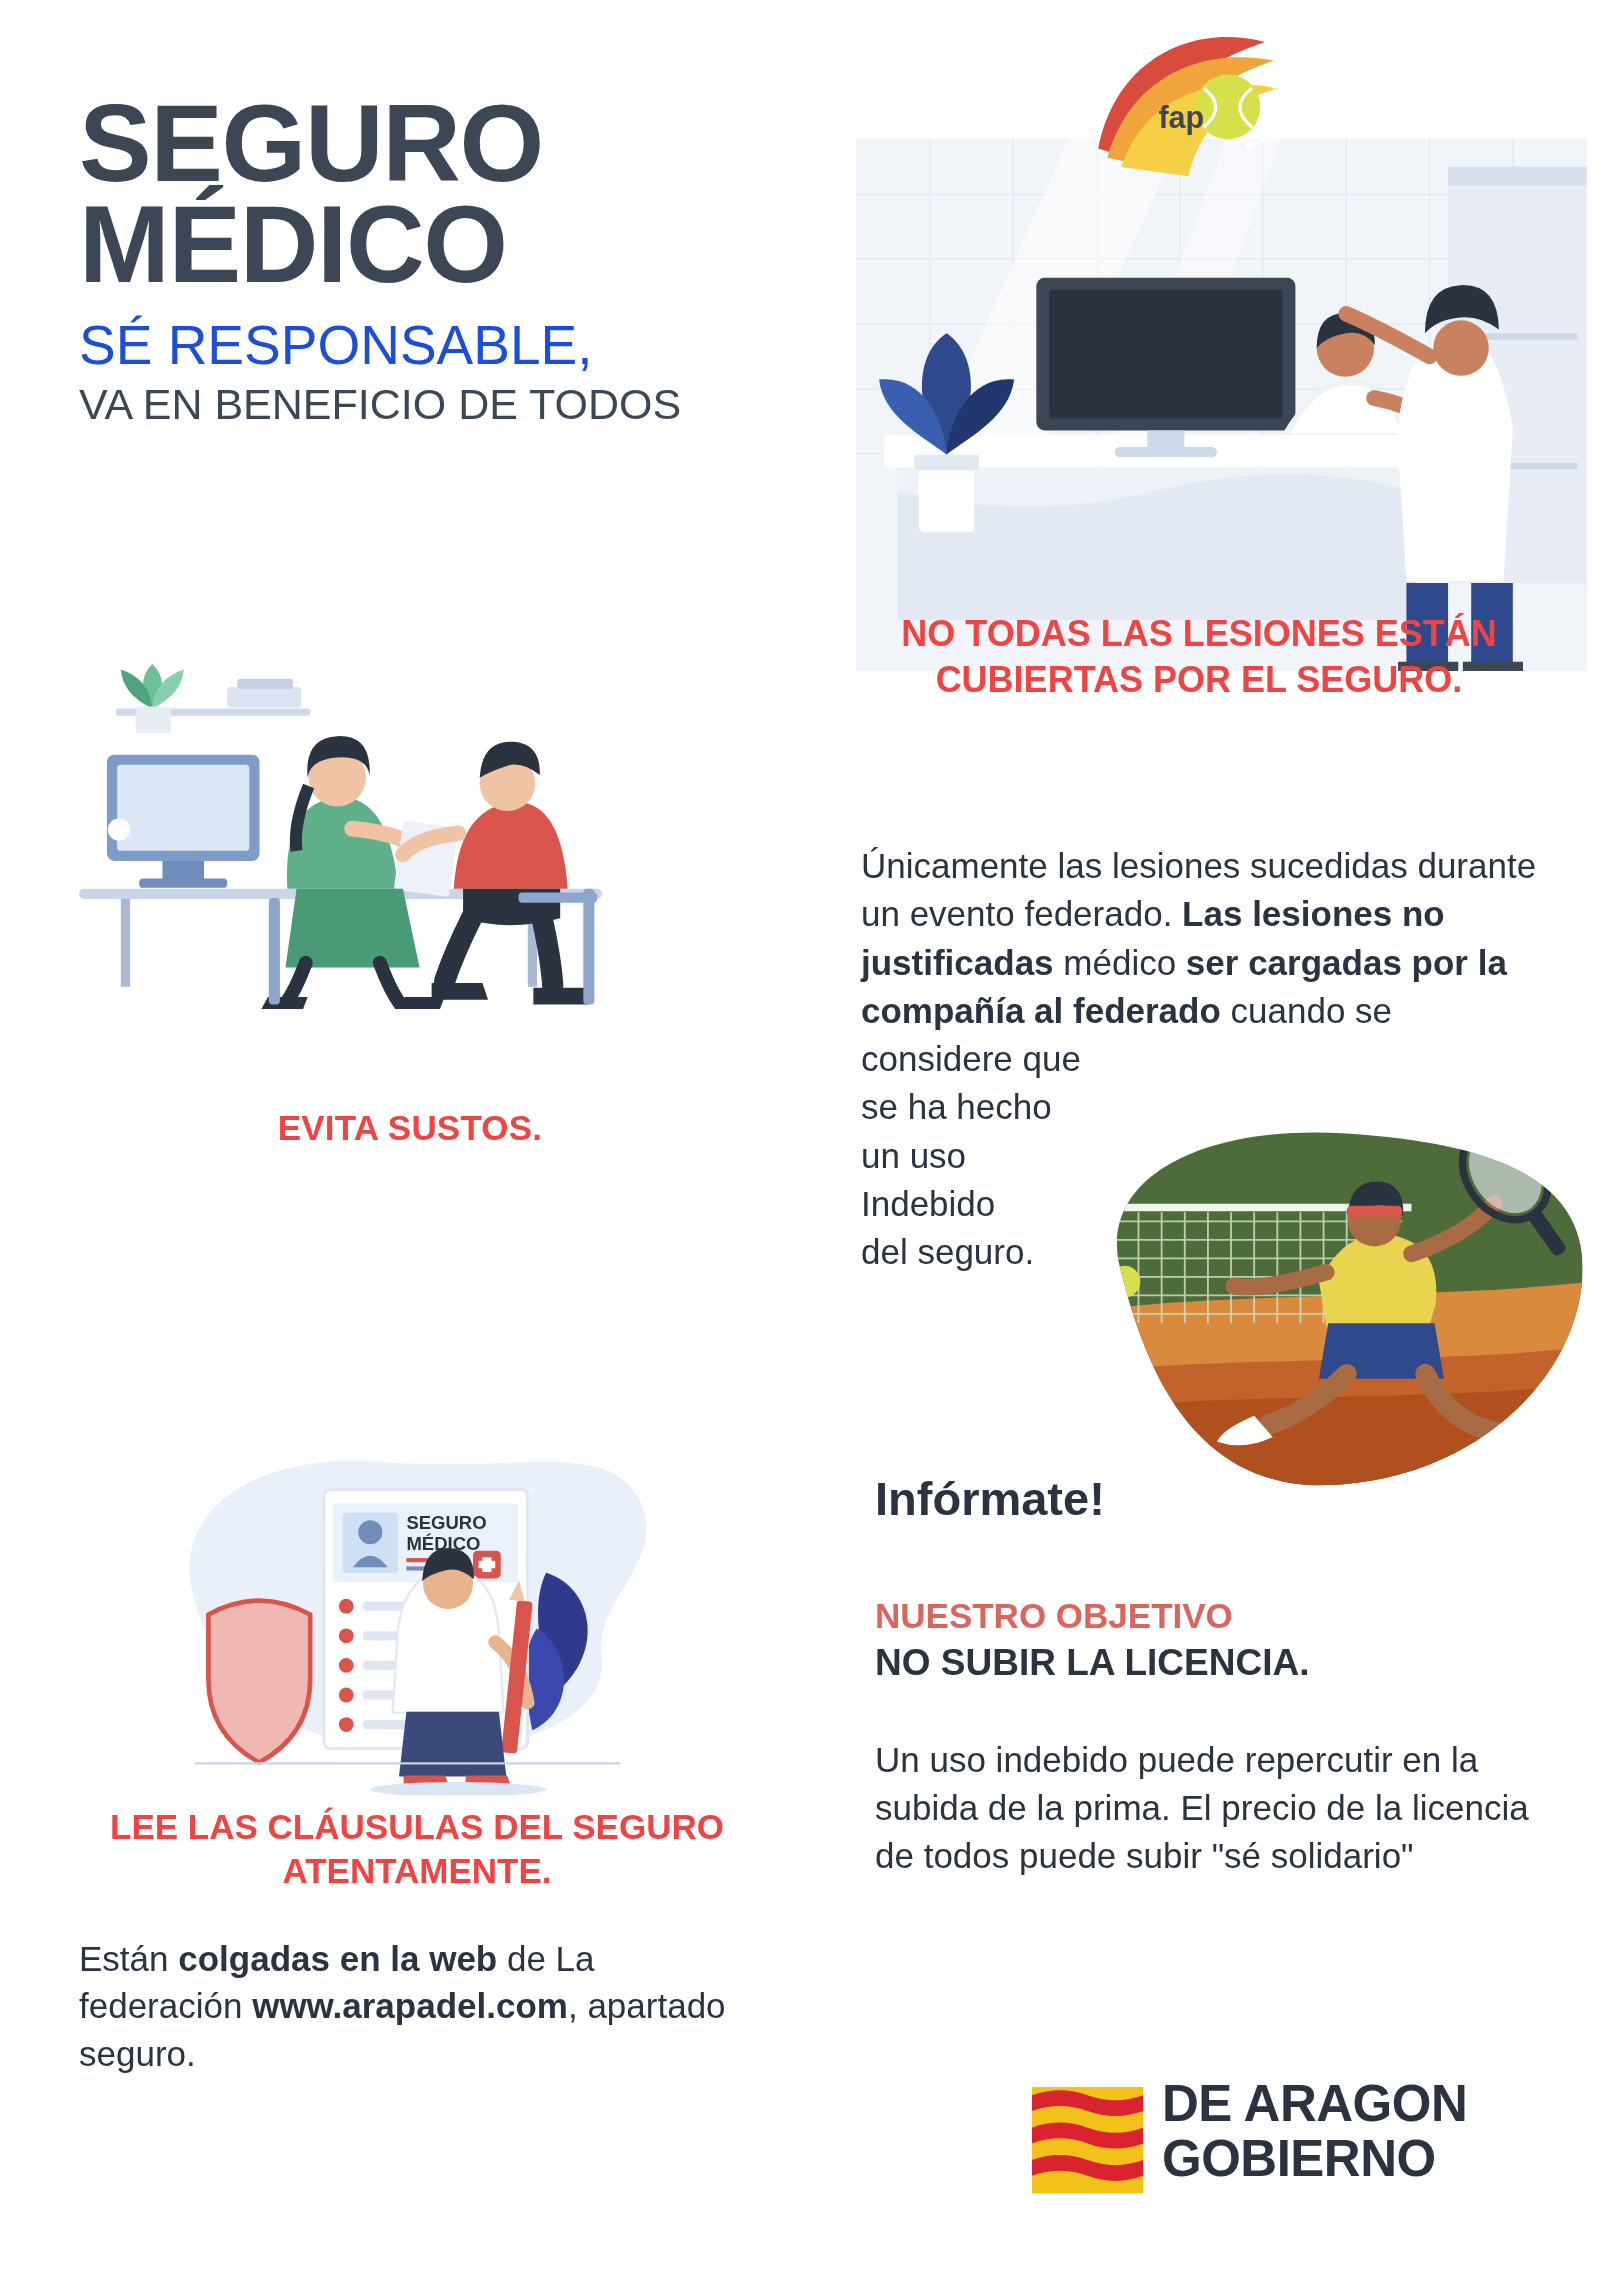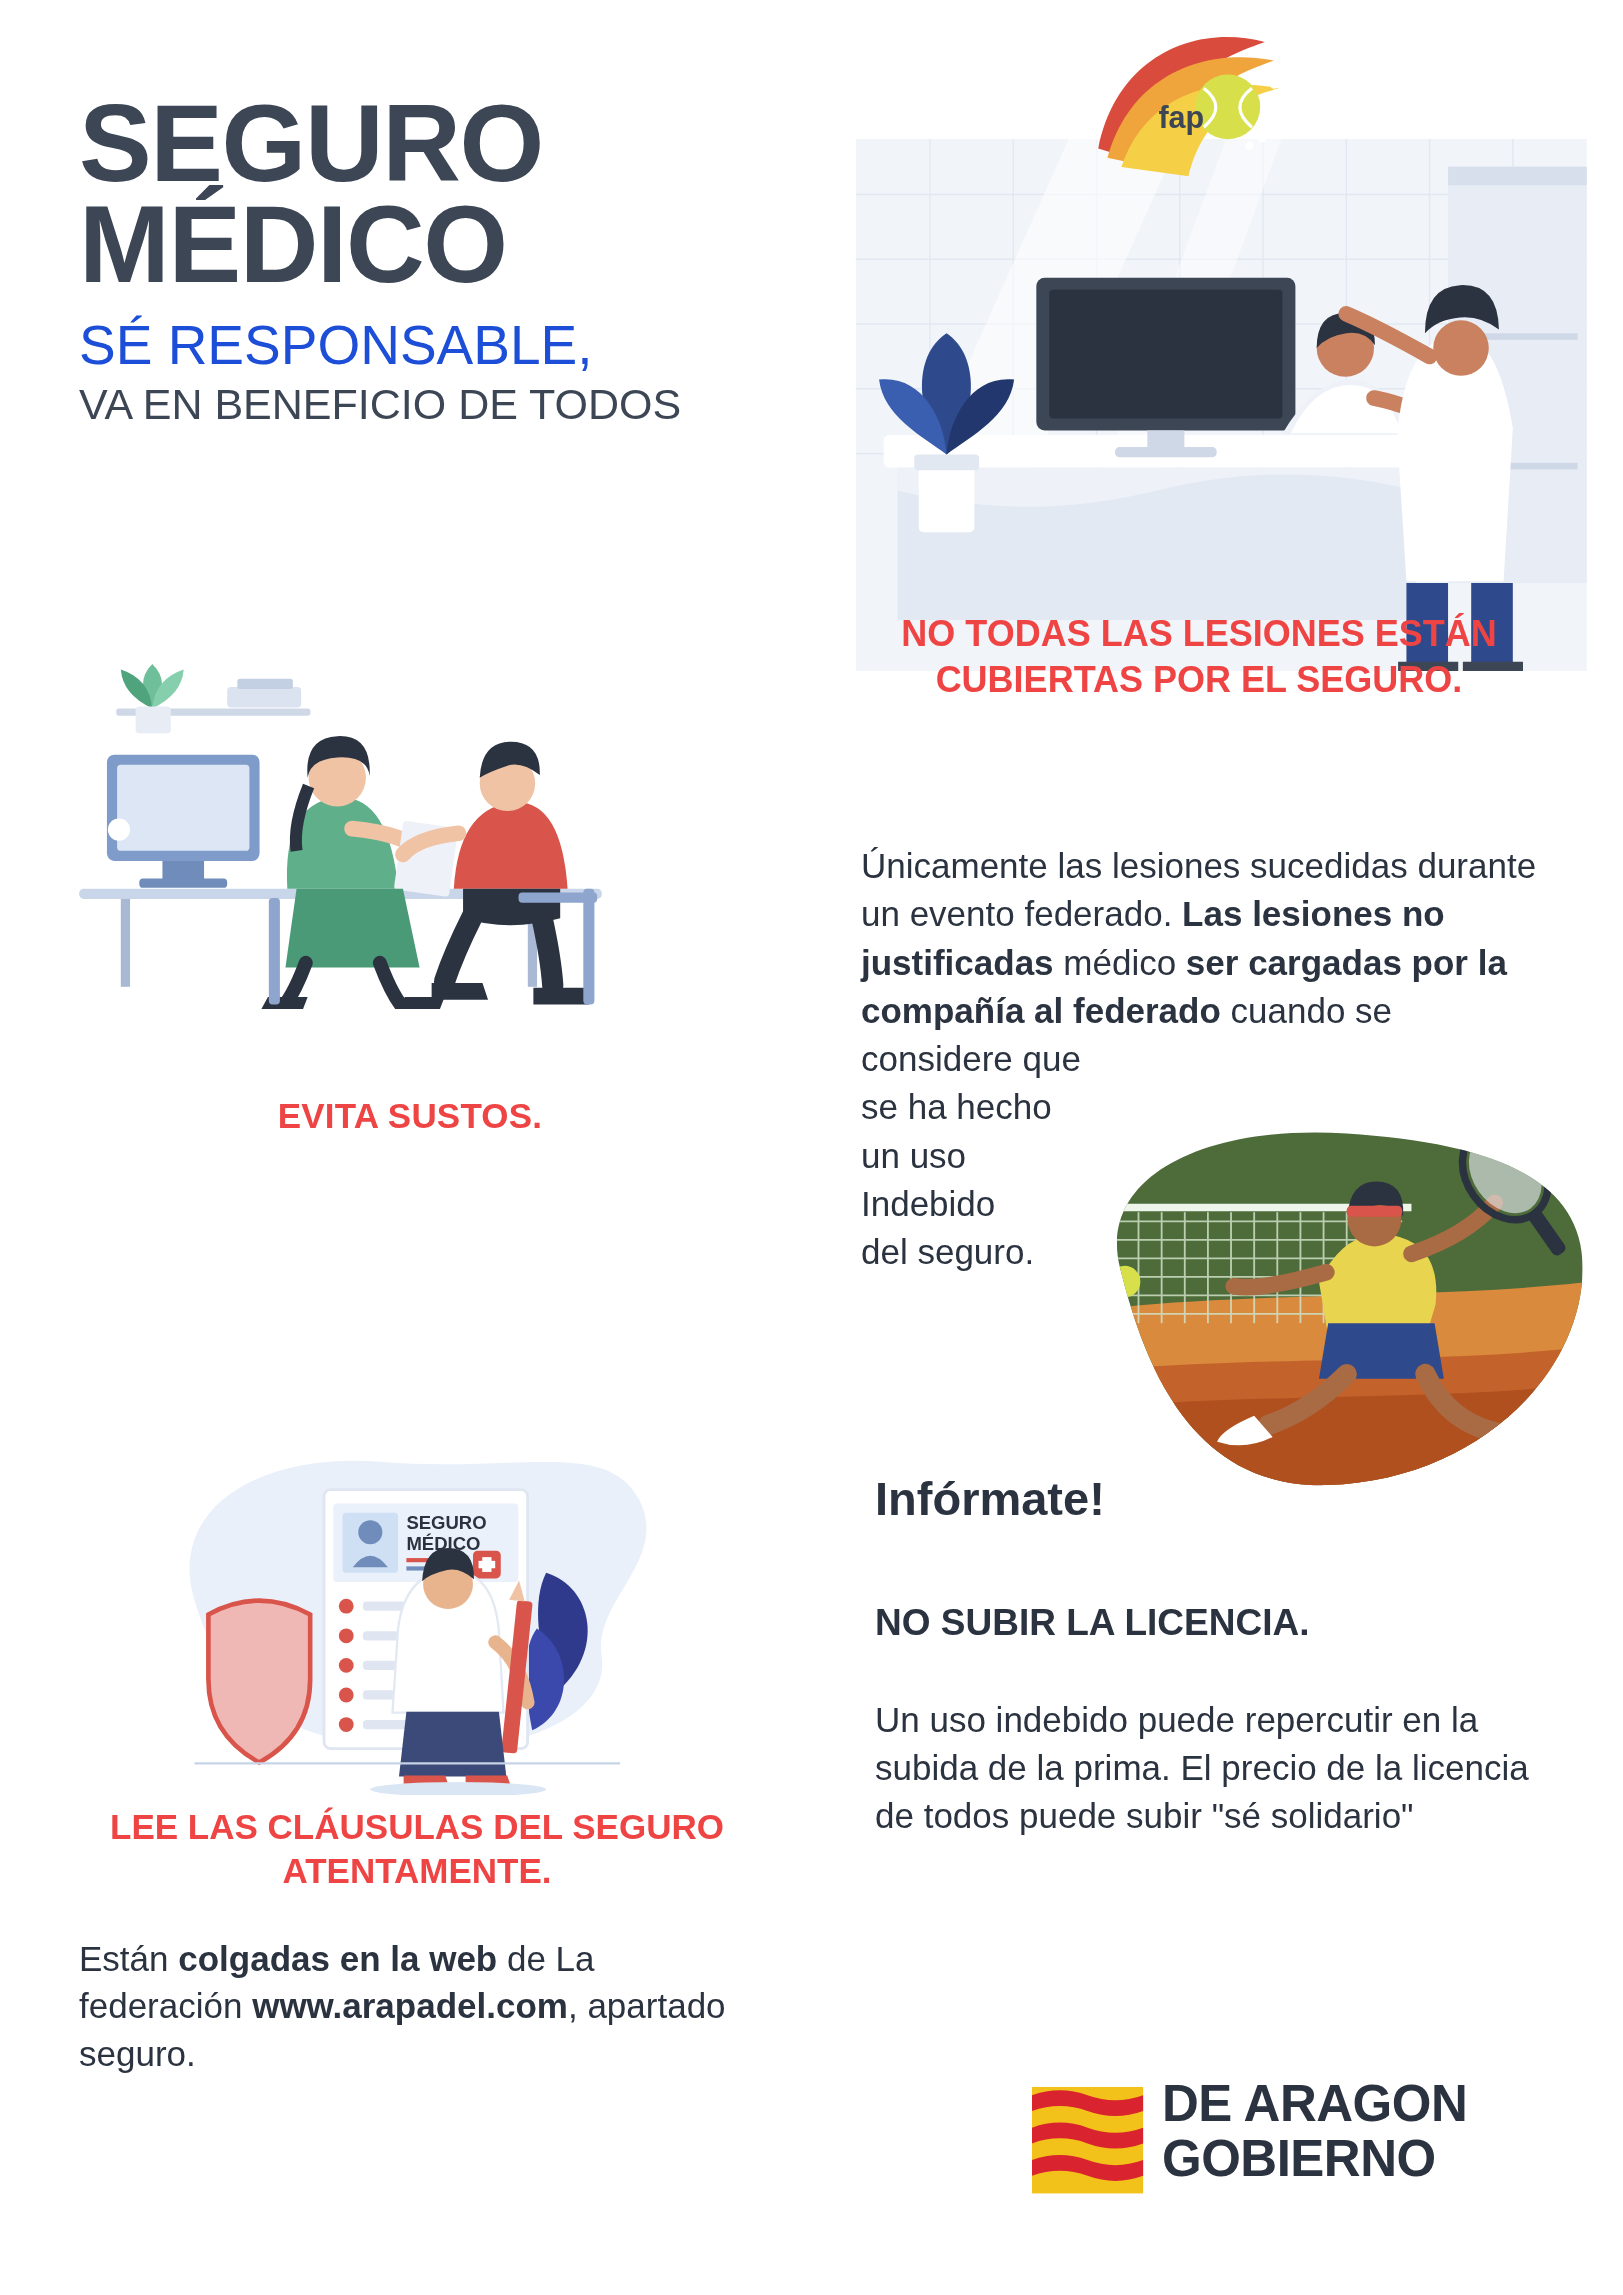--- a/index.html
+++ b/index.html
@@ -72,21 +72,21 @@
 
   .blk-evita {
     position: absolute;
     left: 79px;
     top: 1092px;
     width: 662px;
   }
   .blk-evita .hd {
     font-size: 35px;
     letter-spacing: 0.2px;
-    margin: 4px;
+    margin: 16px;
   }
   .blk-evita .body {
     font-size: 35px;
     line-height: 1.35;
     margin: 40px 0 0 0;
     color: #2b3340;
   }
   .blk-evita .body b { font-weight: 800; }
 
   
@@ -495,20 +495,21 @@
     <span style="display:block;width:259px"> considere que</span>
     <span style="display:block;width:241px">se ha hecho</span>
     <span style="display:block;width:241px">un uso</span>
     <span style="display:block;width:241px">Indebido</span>
     <span style="display:block;width:241px">del seguro.</span>
   </div>
 
   <div class="blk-informate">Infórmate!</div>
 
   <div class="blk-objetivo">
+    <div class="hd1">NUESTRO OBJETIVO</div>
     <div class="hd2">NO SUBIR LA LICENCIA.</div>
     <p class="body">Un uso indebido puede repercutir en la subida de la prima. El precio de la licencia de todos puede subir "sé solidario"</p>
   </div>
 
   <div class="logo-gobierno">
     <svg viewBox="0 0 1080 300" width="500" height="139" xmlns="http://www.w3.org/2000/svg" style="position:absolute;left:0;top:0">
       <rect x="0" y="30" width="240" height="230" fill="#f2c21a"></rect>
       <g fill="#d9232e">
         <path d="M0 48 q60 -22 120 0 q60 22 120 0 v34 q-60 22 -120 0 q-60 -22 -120 0 z"></path>
         <path d="M0 118 q60 -22 120 0 q60 22 120 0 v34 q-60 22 -120 0 q-60 -22 -120 0 z"></path>

